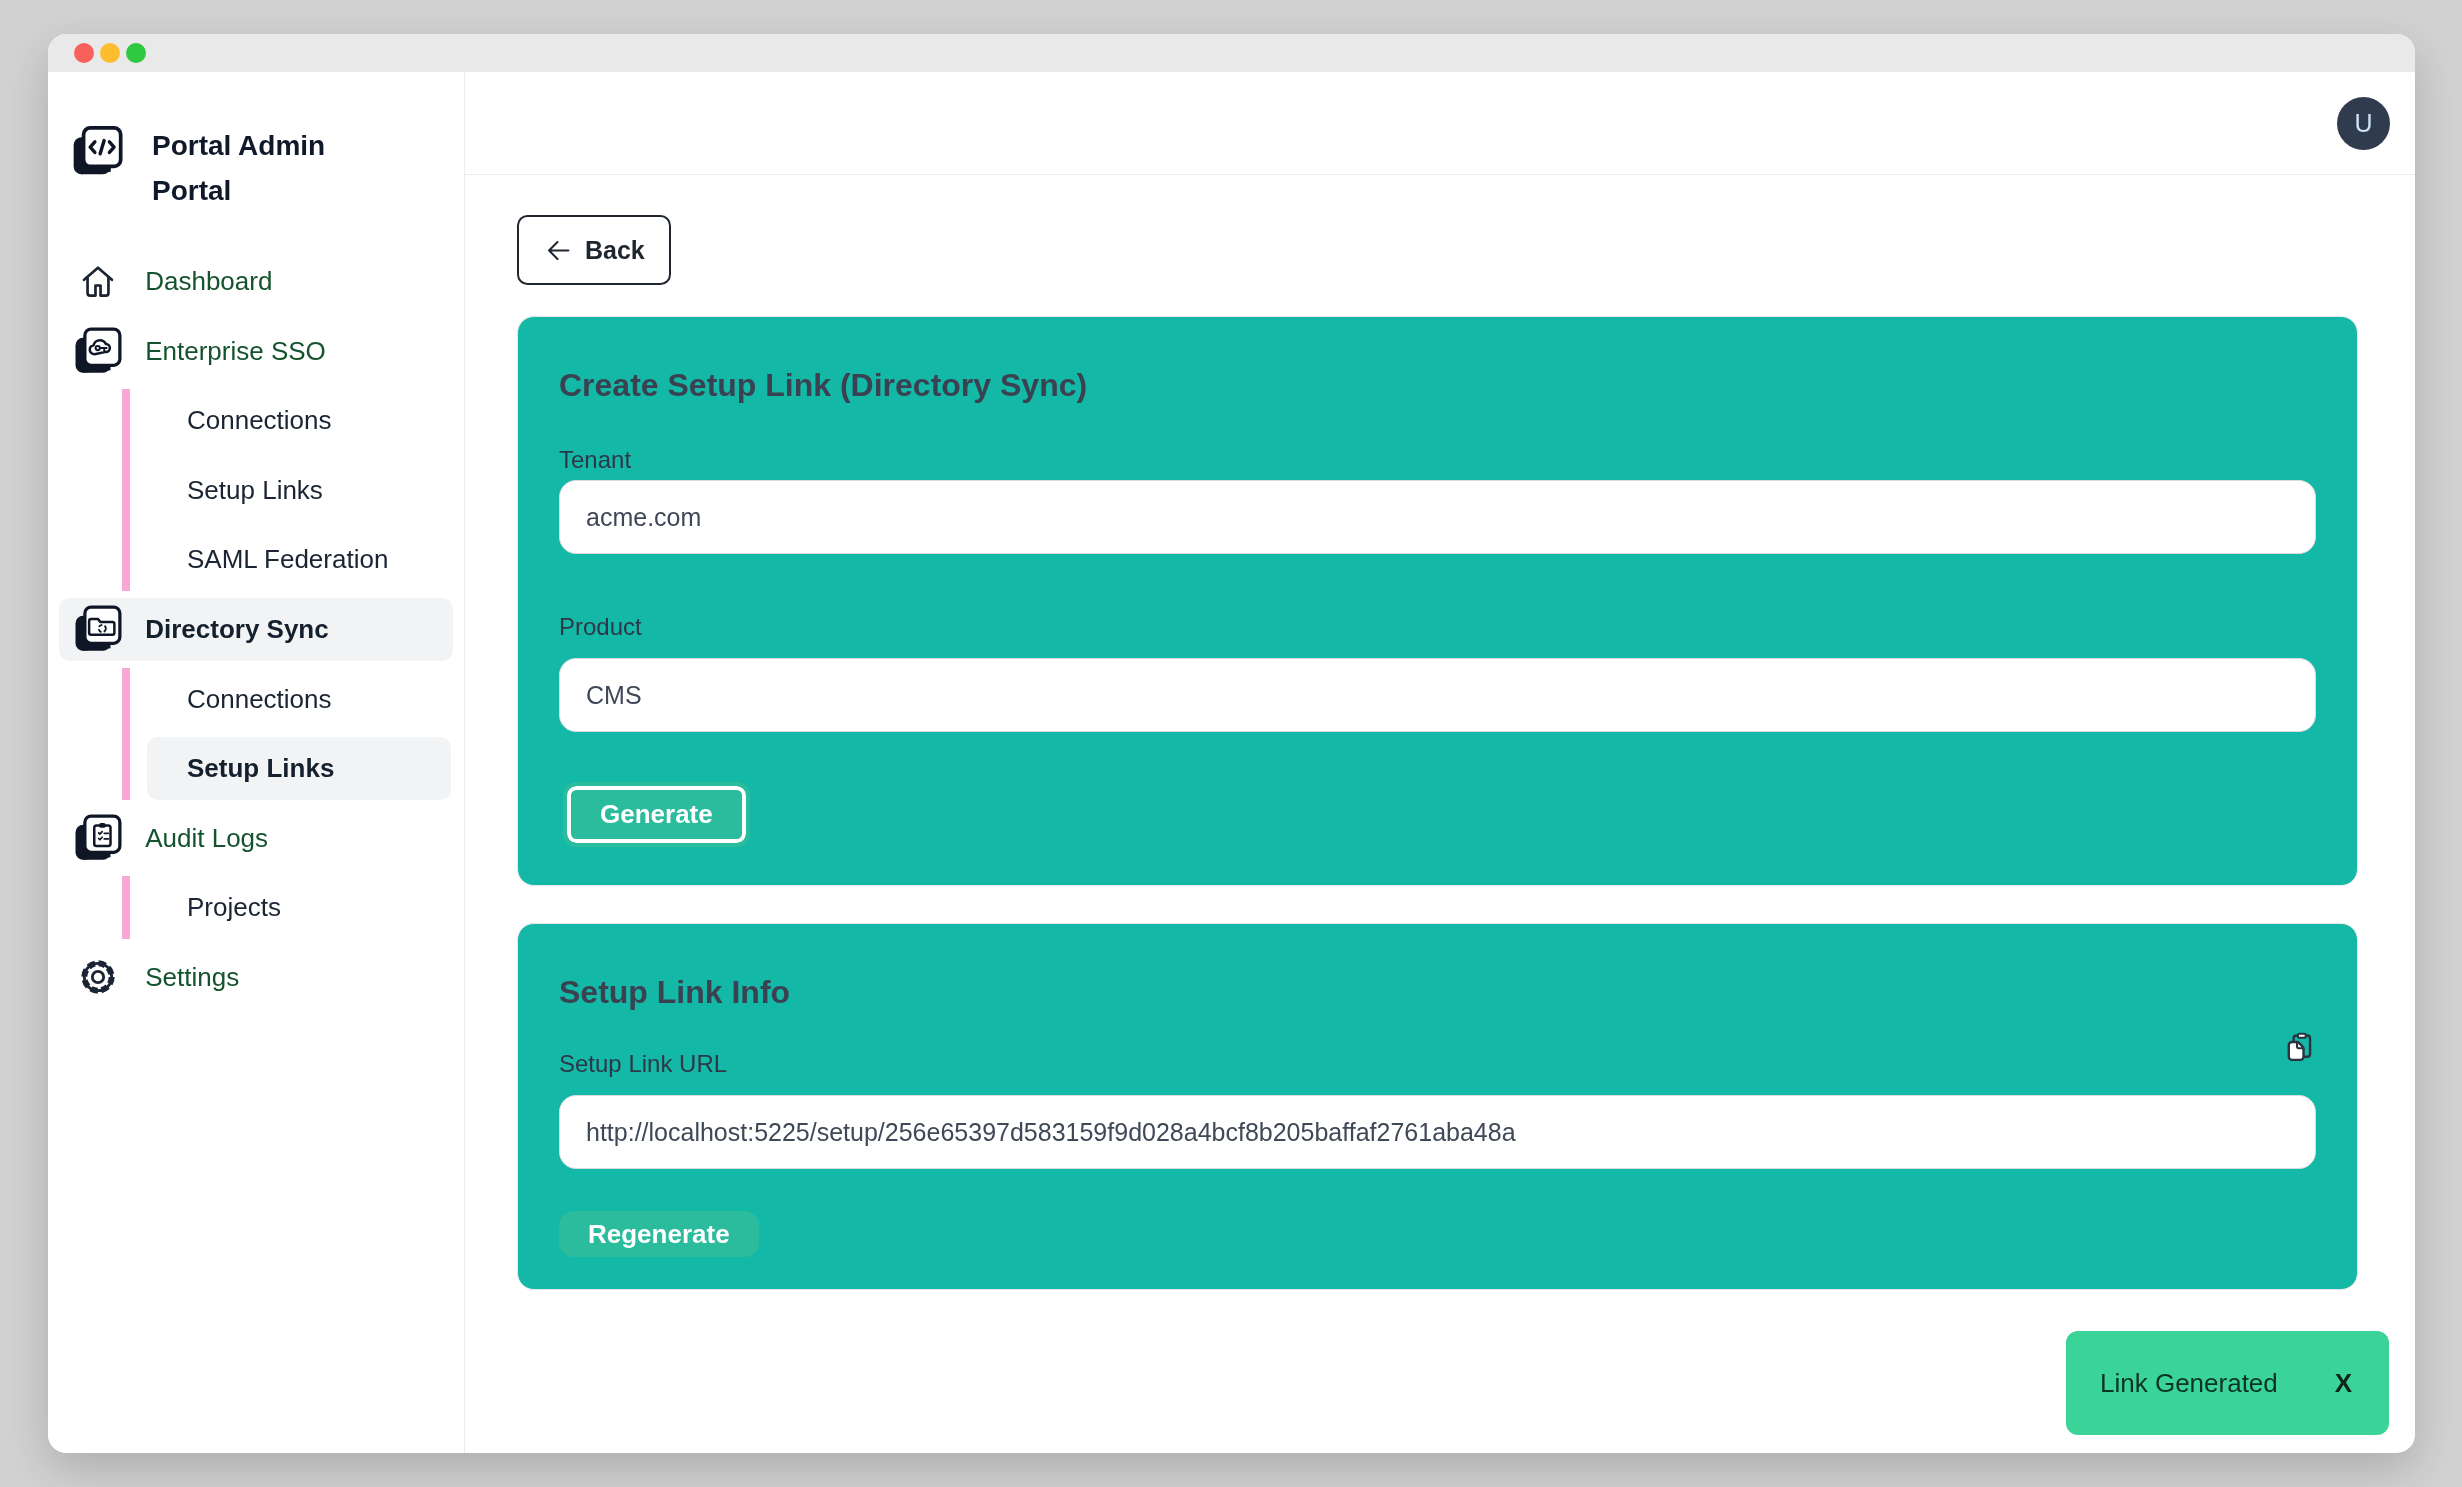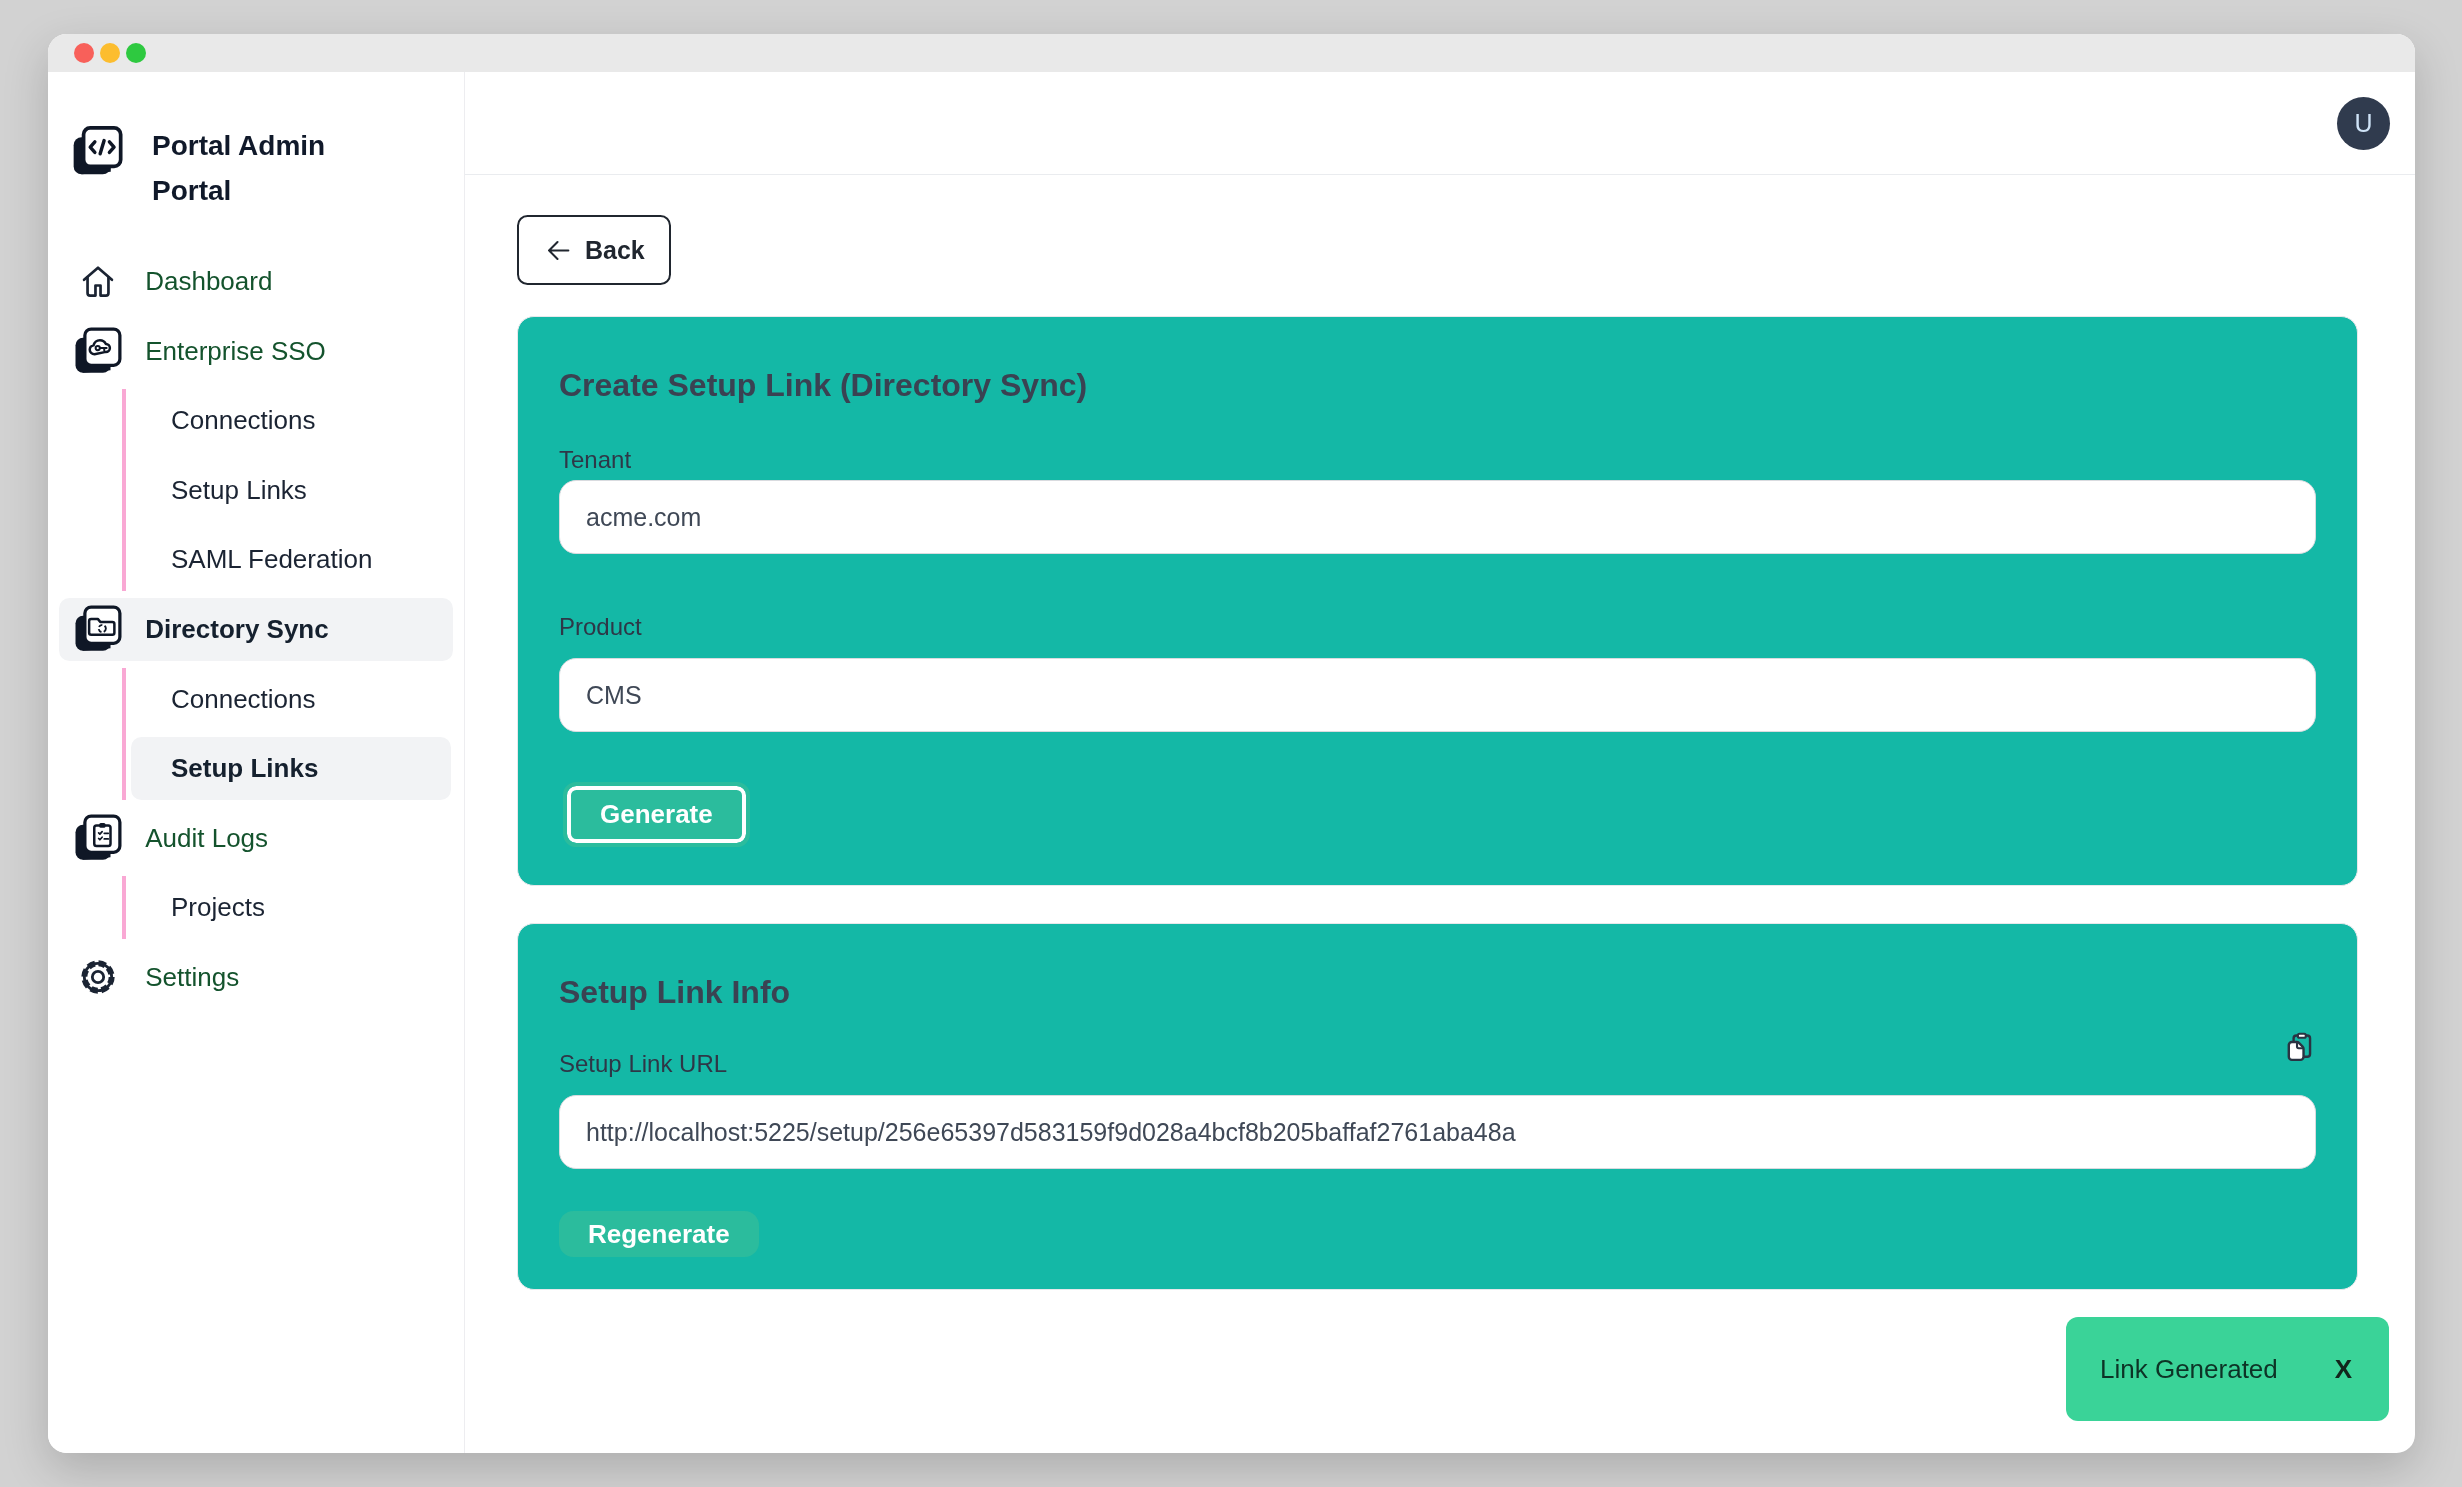--- a/index.html
+++ b/index.html
@@ -35,21 +35,21 @@
   }
   .nav { margin-top:37px; }
   .nav-row {
     height:63px; margin:0 11.2px 6.6px 11.2px; border-radius:10.5px;
     display:flex; align-items:center; padding-left:12px; cursor:pointer;
   }
   .nav-row.active { background:#f2f3f5; }
   .nav-row .icon-box { width:53px; height:55px; display:flex; align-items:center; justify-content:center; flex:0 0 53px; }
   .nav-row .nav-label { margin-left:21px; font-size:26px; color:#14532d; font-weight:500; }
   .nav-row.active .nav-label { font-weight:700; color:#15202e; }
-  .subnav { margin:0 13px 6.6px 74px; border-left:4px solid #f9a8d4; padding-left:5px; }
+  .subnav { margin:0 13px 6.6px 74px; border-left:8px solid #f9a8d4; padding-left:17px; }
   .sub-row {
     height:63px; margin-bottom:6.6px; border-radius:10.5px;
     display:flex; align-items:center; padding-left:40px; cursor:pointer;
   }
   .sub-row.active { background:#f2f3f5; }
   .sub-label { font-size:26px; color:#1b2433; font-weight:400; }
   .sub-row.active .sub-label { font-weight:700; color:#15202e; }
   
   .rightcol { flex:1; display:flex; flex-direction:column; min-width:0; }
   .topbar {
@@ -98,21 +98,21 @@
     height:57px; padding:0 29px; border-radius:9.2px;
     border:4px solid #ffffff; outline:4px solid #2bbc9d;
   }
   .label-row { margin-top:38px; display:flex; align-items:flex-start; justify-content:space-between;text-align:right; }
   .copy-btn { background:none; border:none; cursor:pointer; margin-top:-18.4px; padding:0; }
   .copy-btn svg { width:34px; height:34px; }
   .url-input { margin-top:17px; }
   .regenerate-btn { margin-top:42px; height:46px; padding:0 29px; border-radius:14.5px; }
   
   .toast {
-    position:absolute; right:26px; bottom:32px; width:323px; height:104px;
+    position:absolute; right:26px; bottom:18px; width:323px; height:104px;
     background:#3ad398; border-radius:12px;
     display:flex; align-items:center; justify-content:space-between;
     padding:0 37px 0 34px;
   }
   .toast-msg { font-size:26px; color:#0d3326; }
   .toast-close { background:none; border:none; font-family:inherit; font-size:26px; font-weight:600; color:#12251c; cursor:pointer; }
   
   .dark-stroke { stroke:#1b2433; fill:none; stroke-linecap:round; stroke-linejoin:round; }
 </style>
 </head>

